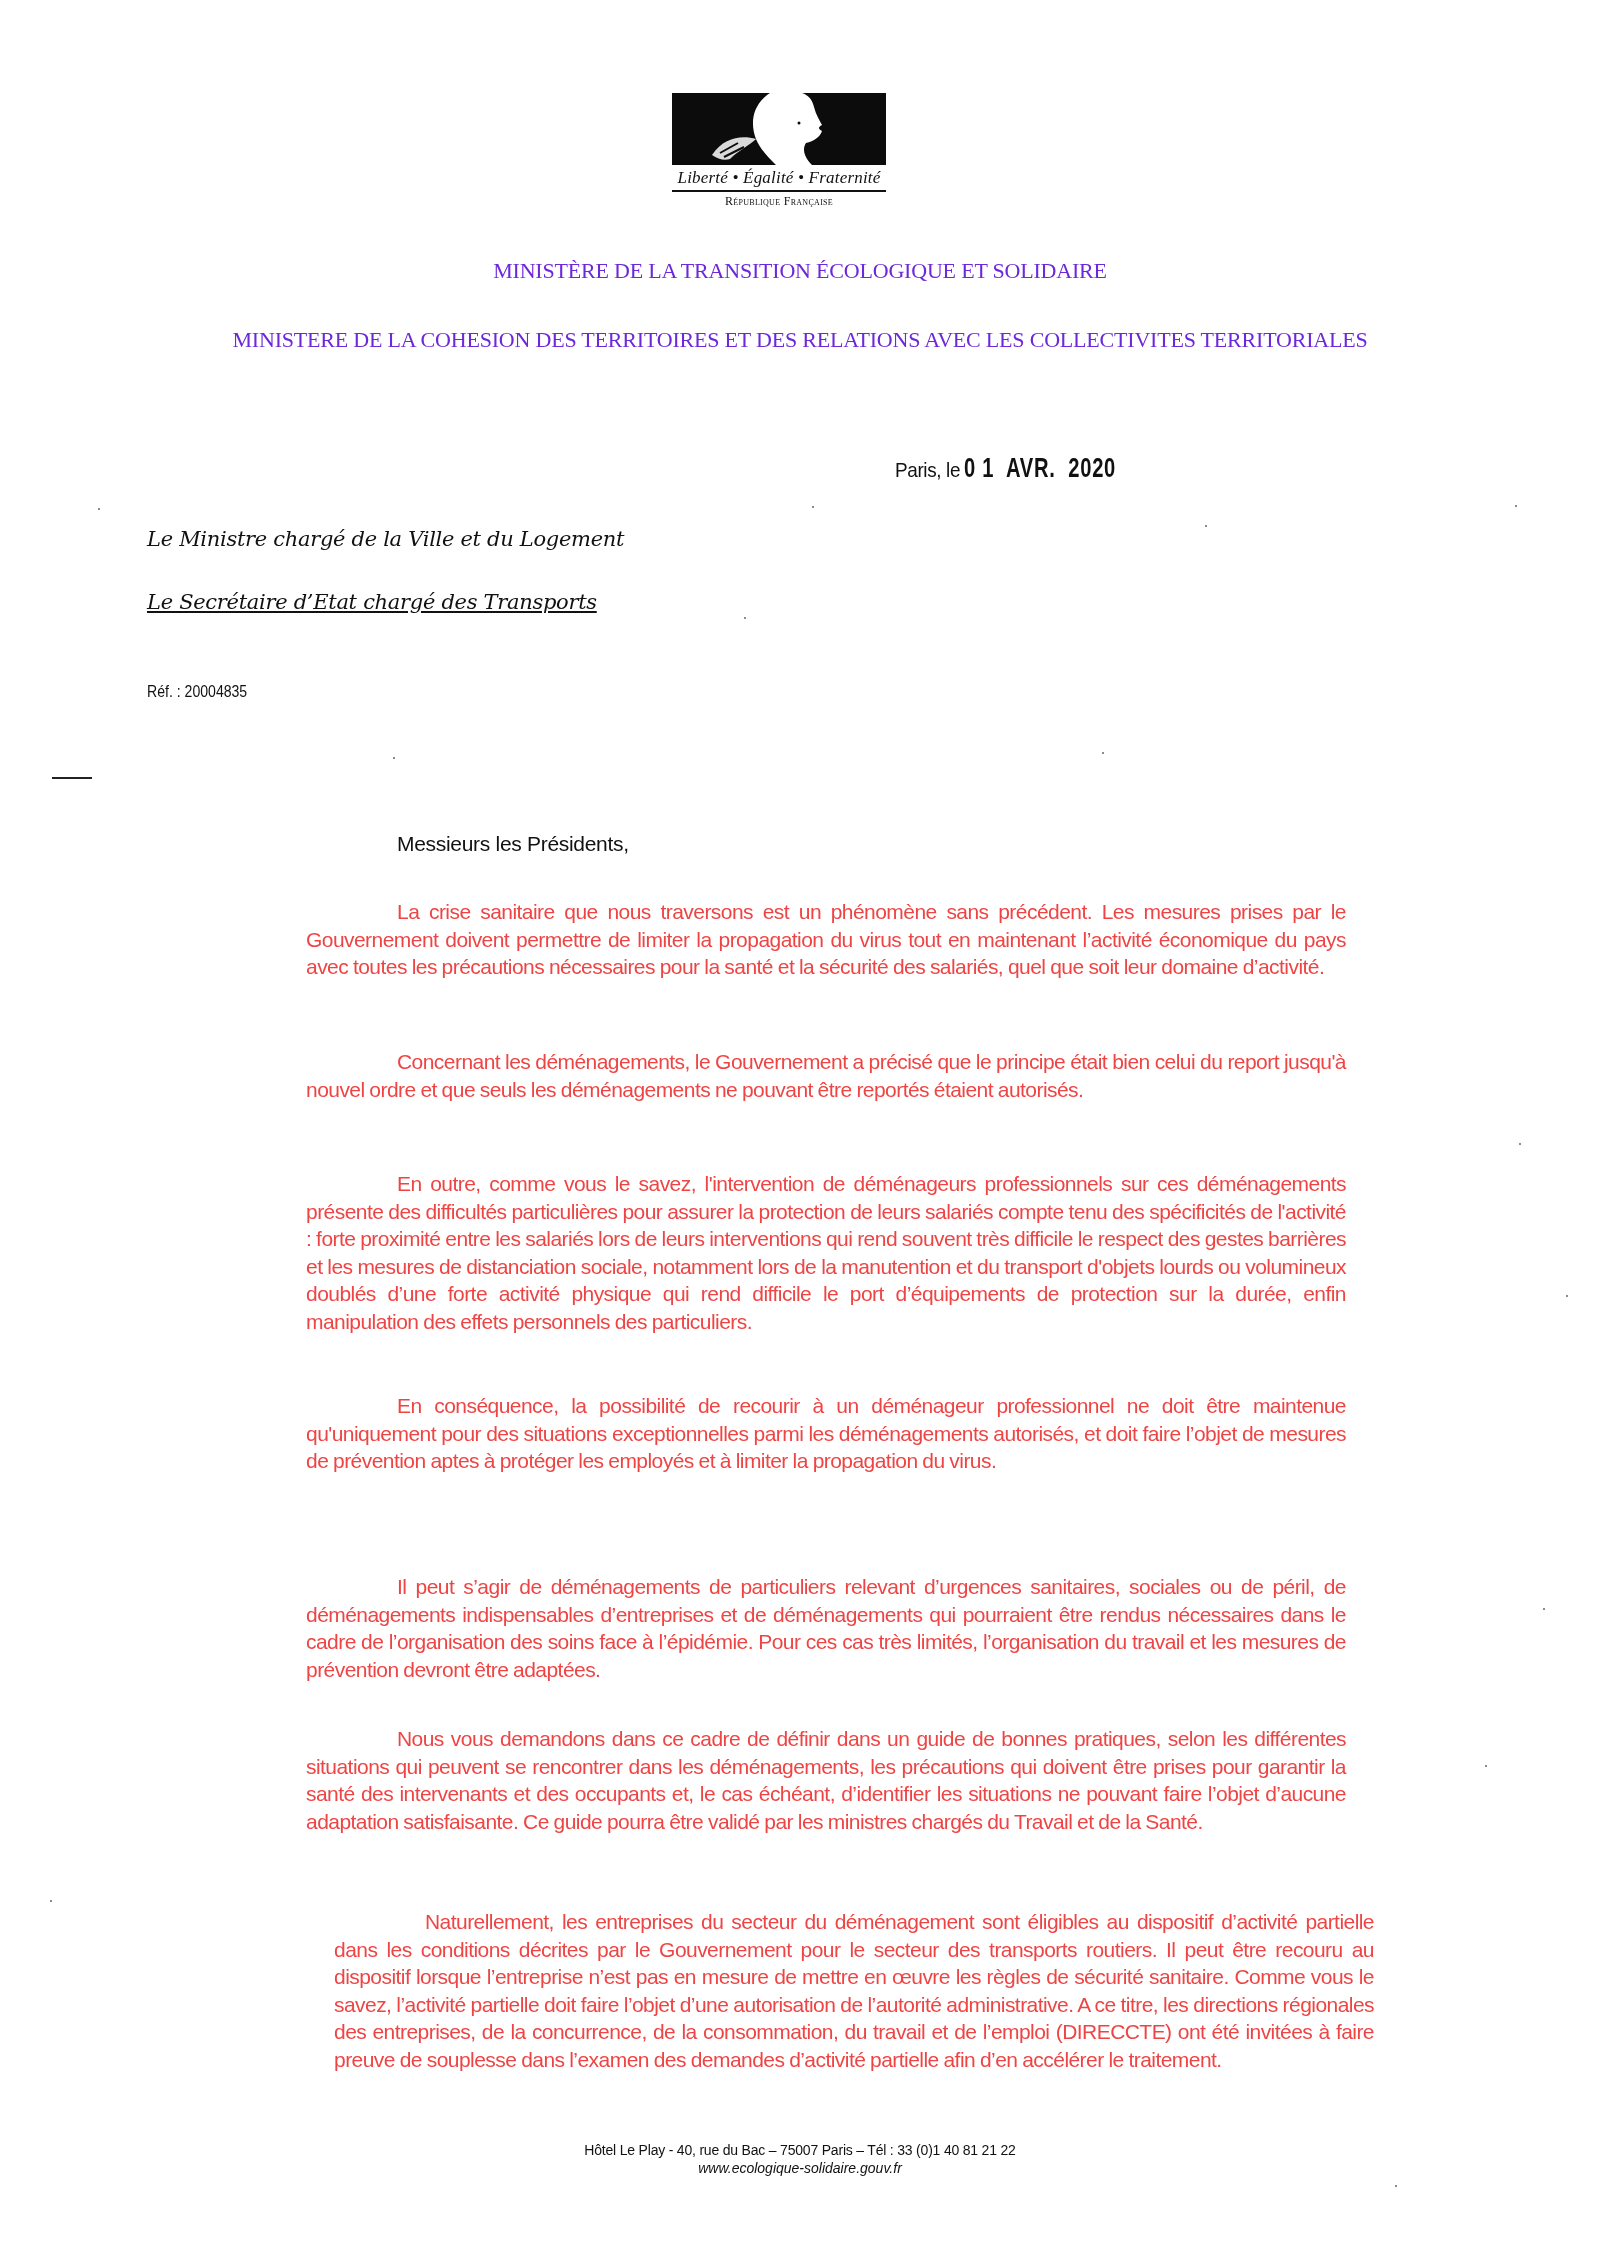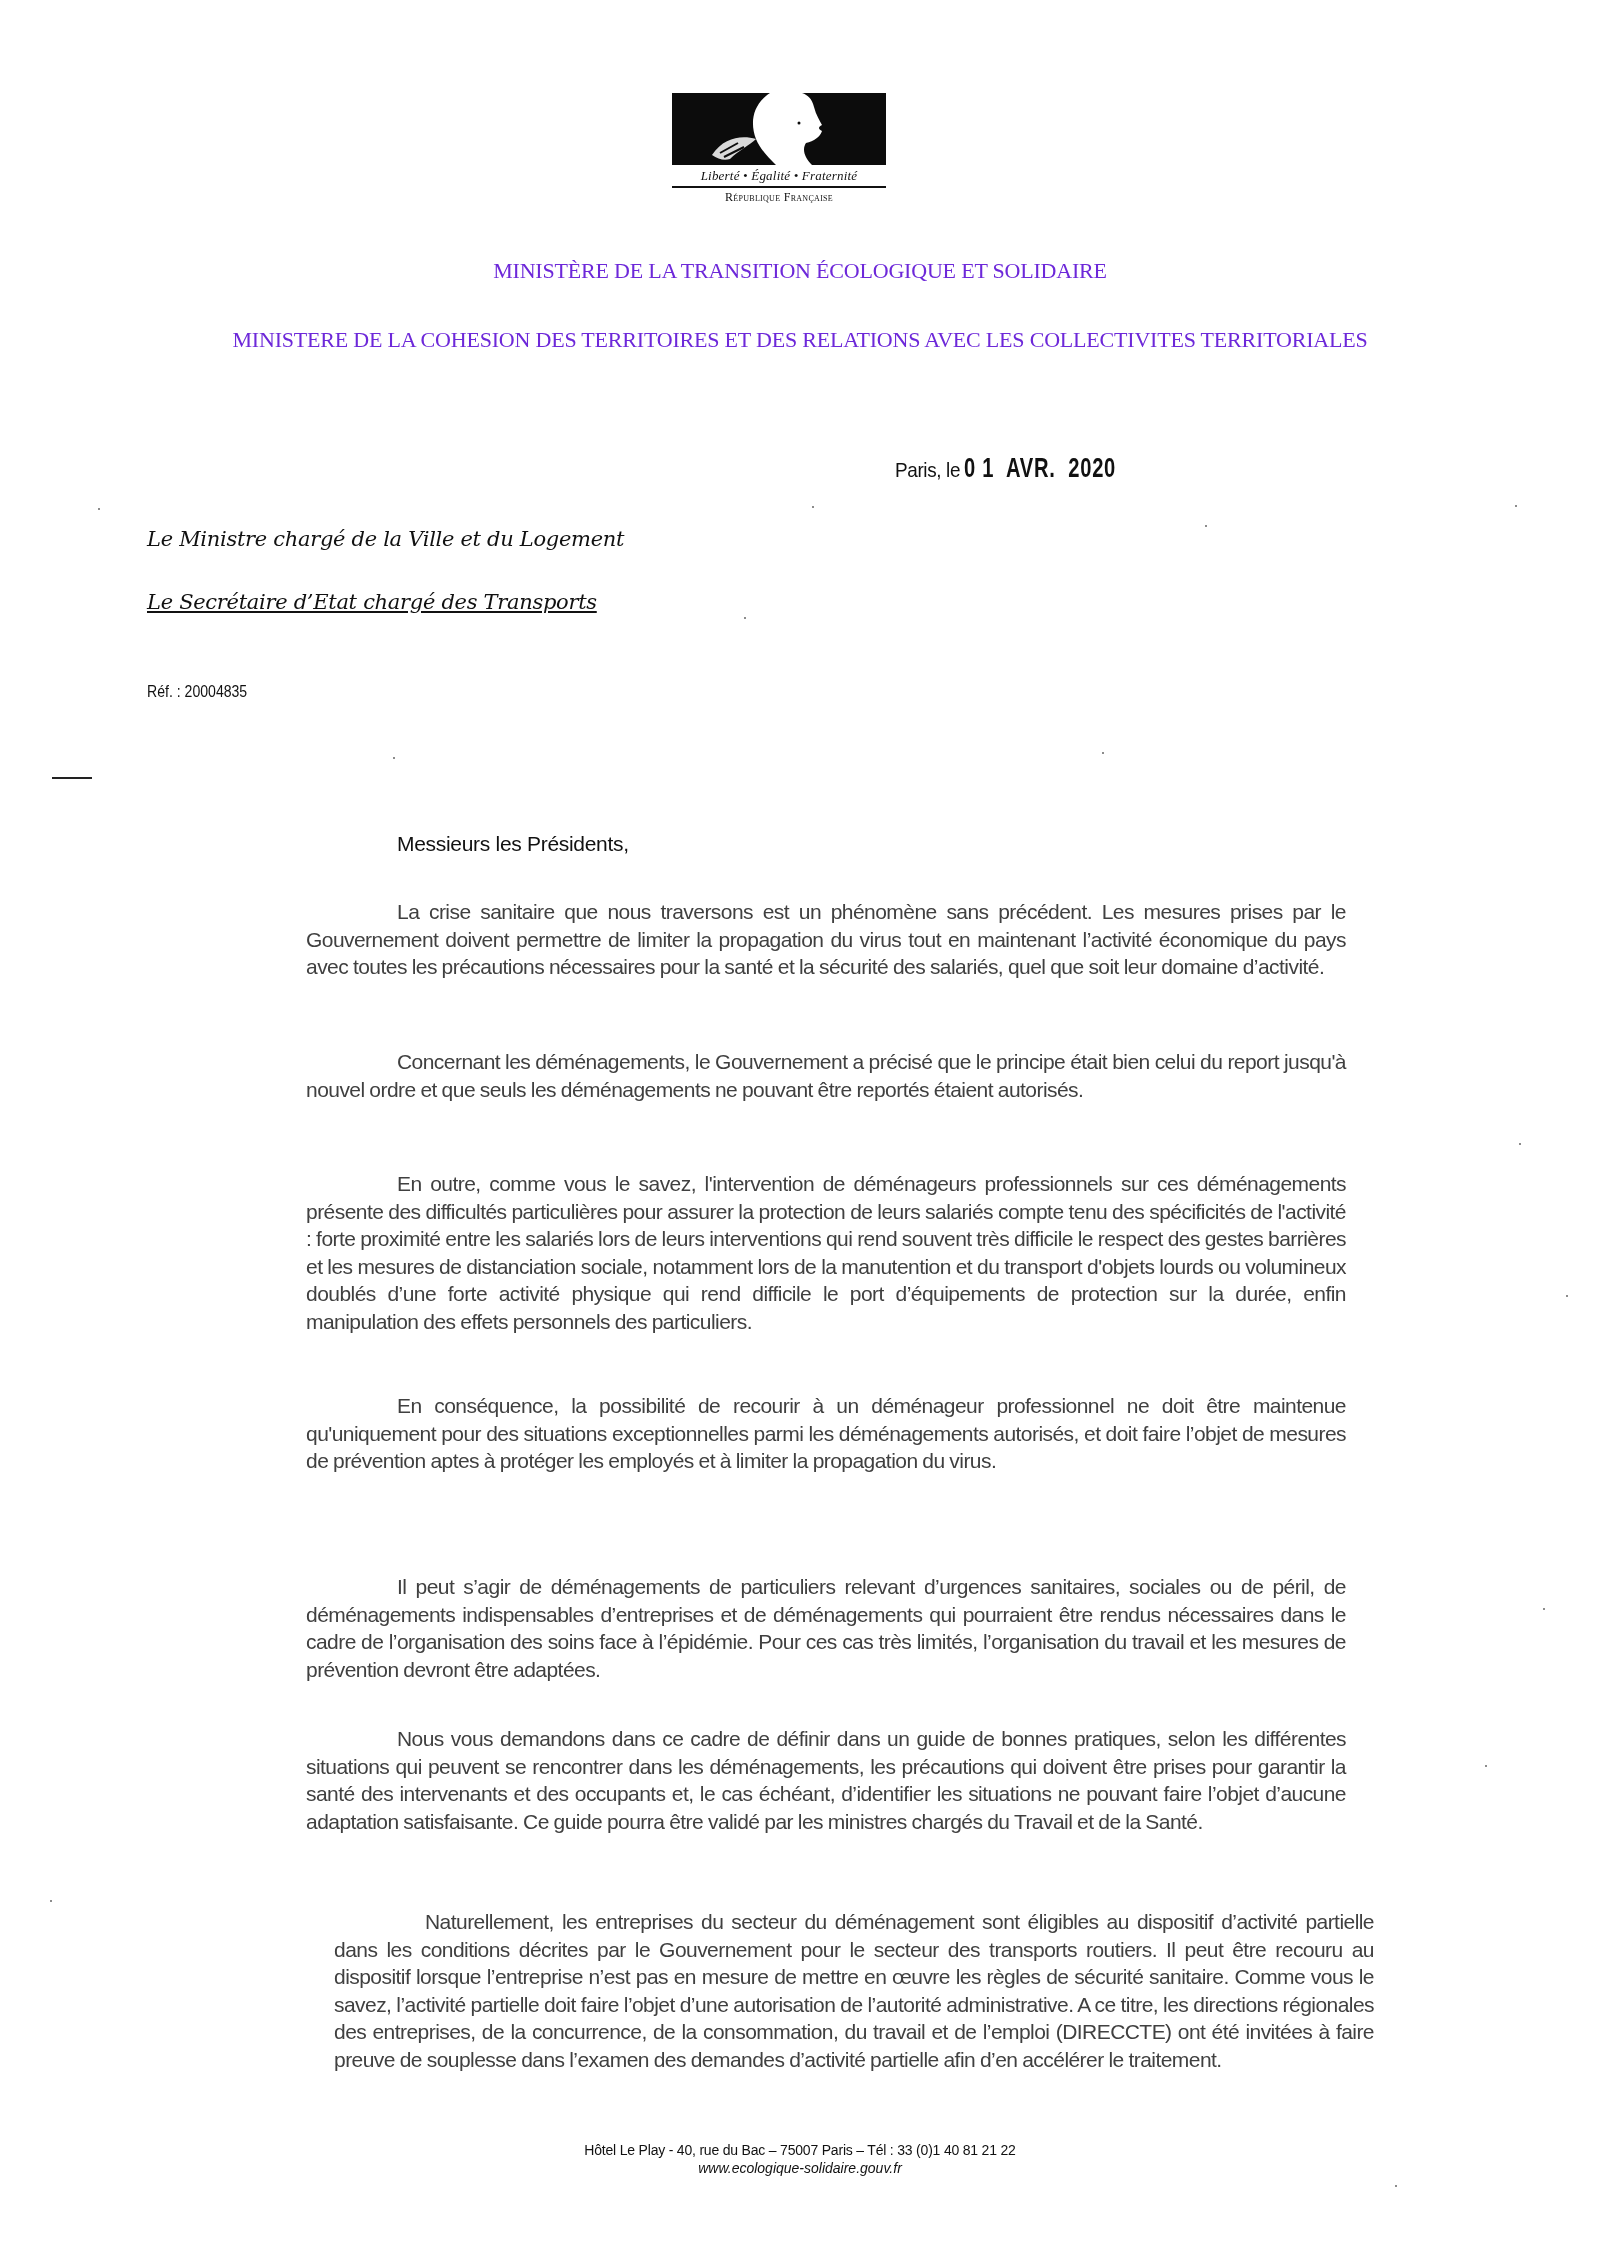--- a/index.html
+++ b/index.html
@@ -3,21 +3,21 @@
 <meta charset="utf-8">
 <style>
   html, body { margin: 0; padding: 0; background: #ffffff; }
   body { width: 1600px; height: 2264px; position: relative; overflow: hidden; color: #111; }
   .abs { position: absolute; }
 
   
   .logo { left: 672px; top: 93px; width: 214px; }
   .logo-block { width: 214px; height: 72px; background: #0c0c0c; position: relative; overflow: hidden; }
   .logo-block svg { display: block; }
-  .logo-motto { font-family: "Liberation Serif", serif; font-style: italic; font-size: 13px; text-align: center; margin-top: 3px; letter-spacing: 0.2px; white-space: nowrap; }
+  .logo-motto { font-family: "Liberation Serif", serif; font-style: italic; font-size: 17px; text-align: center; margin-top: 3px; letter-spacing: 0.2px; white-space: nowrap; }
   .logo-rule { height: 2px; background: #111; margin-top: 2px; }
   .logo-rf { font-family: "Liberation Serif", serif; font-size: 12px; text-align: center; margin-top: 2px; font-variant: small-caps; letter-spacing: 0.3px; white-space: nowrap; }
 
   .ministry { left: 0; width: 1600px; text-align: center; font-family: "Liberation Serif", serif; font-size: 22px; color: #6d28d9; letter-spacing: -0.2px; }
   .ministry-1 { top: 258px; }
   .ministry-2 { top: 323px; line-height: 34px; }
 
   .date-line { left: 895px; top: 452px; font-family: "Liberation Sans", sans-serif; white-space: nowrap; }
   .date-prefix { font-size: 21px; letter-spacing: -0.4px; transform: scaleX(0.9); display: inline-block; transform-origin: left; }
   .date-stamp { font-family: "Liberation Sans", sans-serif; font-weight: bold; font-size: 28px; letter-spacing: 1px; display: inline-block; transform: scaleX(0.72); transform-origin: left; margin-left: -8px; }
@@ -25,21 +25,21 @@
   .signatory { left: 147px; font-family: "DejaVu Serif", serif; font-style: italic; font-size: 21px; letter-spacing: -0.3px; white-space: nowrap; }
   .signatory-1 { top: 527px; }
   .signatory-2 { top: 590px; text-decoration: underline; }
 
   .ref { left: 147px; top: 683px; font-family: "Liberation Sans", sans-serif; font-size: 16px; white-space: nowrap; transform: scaleX(0.88); transform-origin: left; }
 
   .fold-mark { left: 52px; top: 777px; width: 40px; height: 2px; background: #222; }
 
   .salutation { left: 397px; top: 832px; font-family: "Liberation Sans", sans-serif; font-size: 21px; white-space: nowrap; letter-spacing: -0.3px; }
 
-  .body-para { left: 306px; width: 1040px; font-family: "Liberation Sans", sans-serif; font-size: 21px; line-height: 27.6px; text-align: justify; text-indent: 91px; letter-spacing: -0.55px; word-spacing: -0.5px; color: #404040; margin: 0; }
+  .body-para { left: 306px; width: 1040px; font-family: "Liberation Sans", sans-serif; font-size: 21px; line-height: 27.6px; text-align: justify; text-indent: 91px; letter-spacing: -0.55px; word-spacing: -0.5px; color: #ef4444; margin: 0; }
   .p1 { top: 898px; }
   .p2 { top: 1048px; }
   .p3 { top: 1170px; }
   .p4 { top: 1392px; }
   .p5 { top: 1573px; }
   .p6 { top: 1725px; }
   .p7 { top: 1908px; margin-left: 28px; }
 
   .footer { left: 0; width: 1600px; text-align: center; font-family: "Liberation Sans", sans-serif; font-size: 14px; }
   .footer-address { top: 2142px; letter-spacing: -0.2px; }

